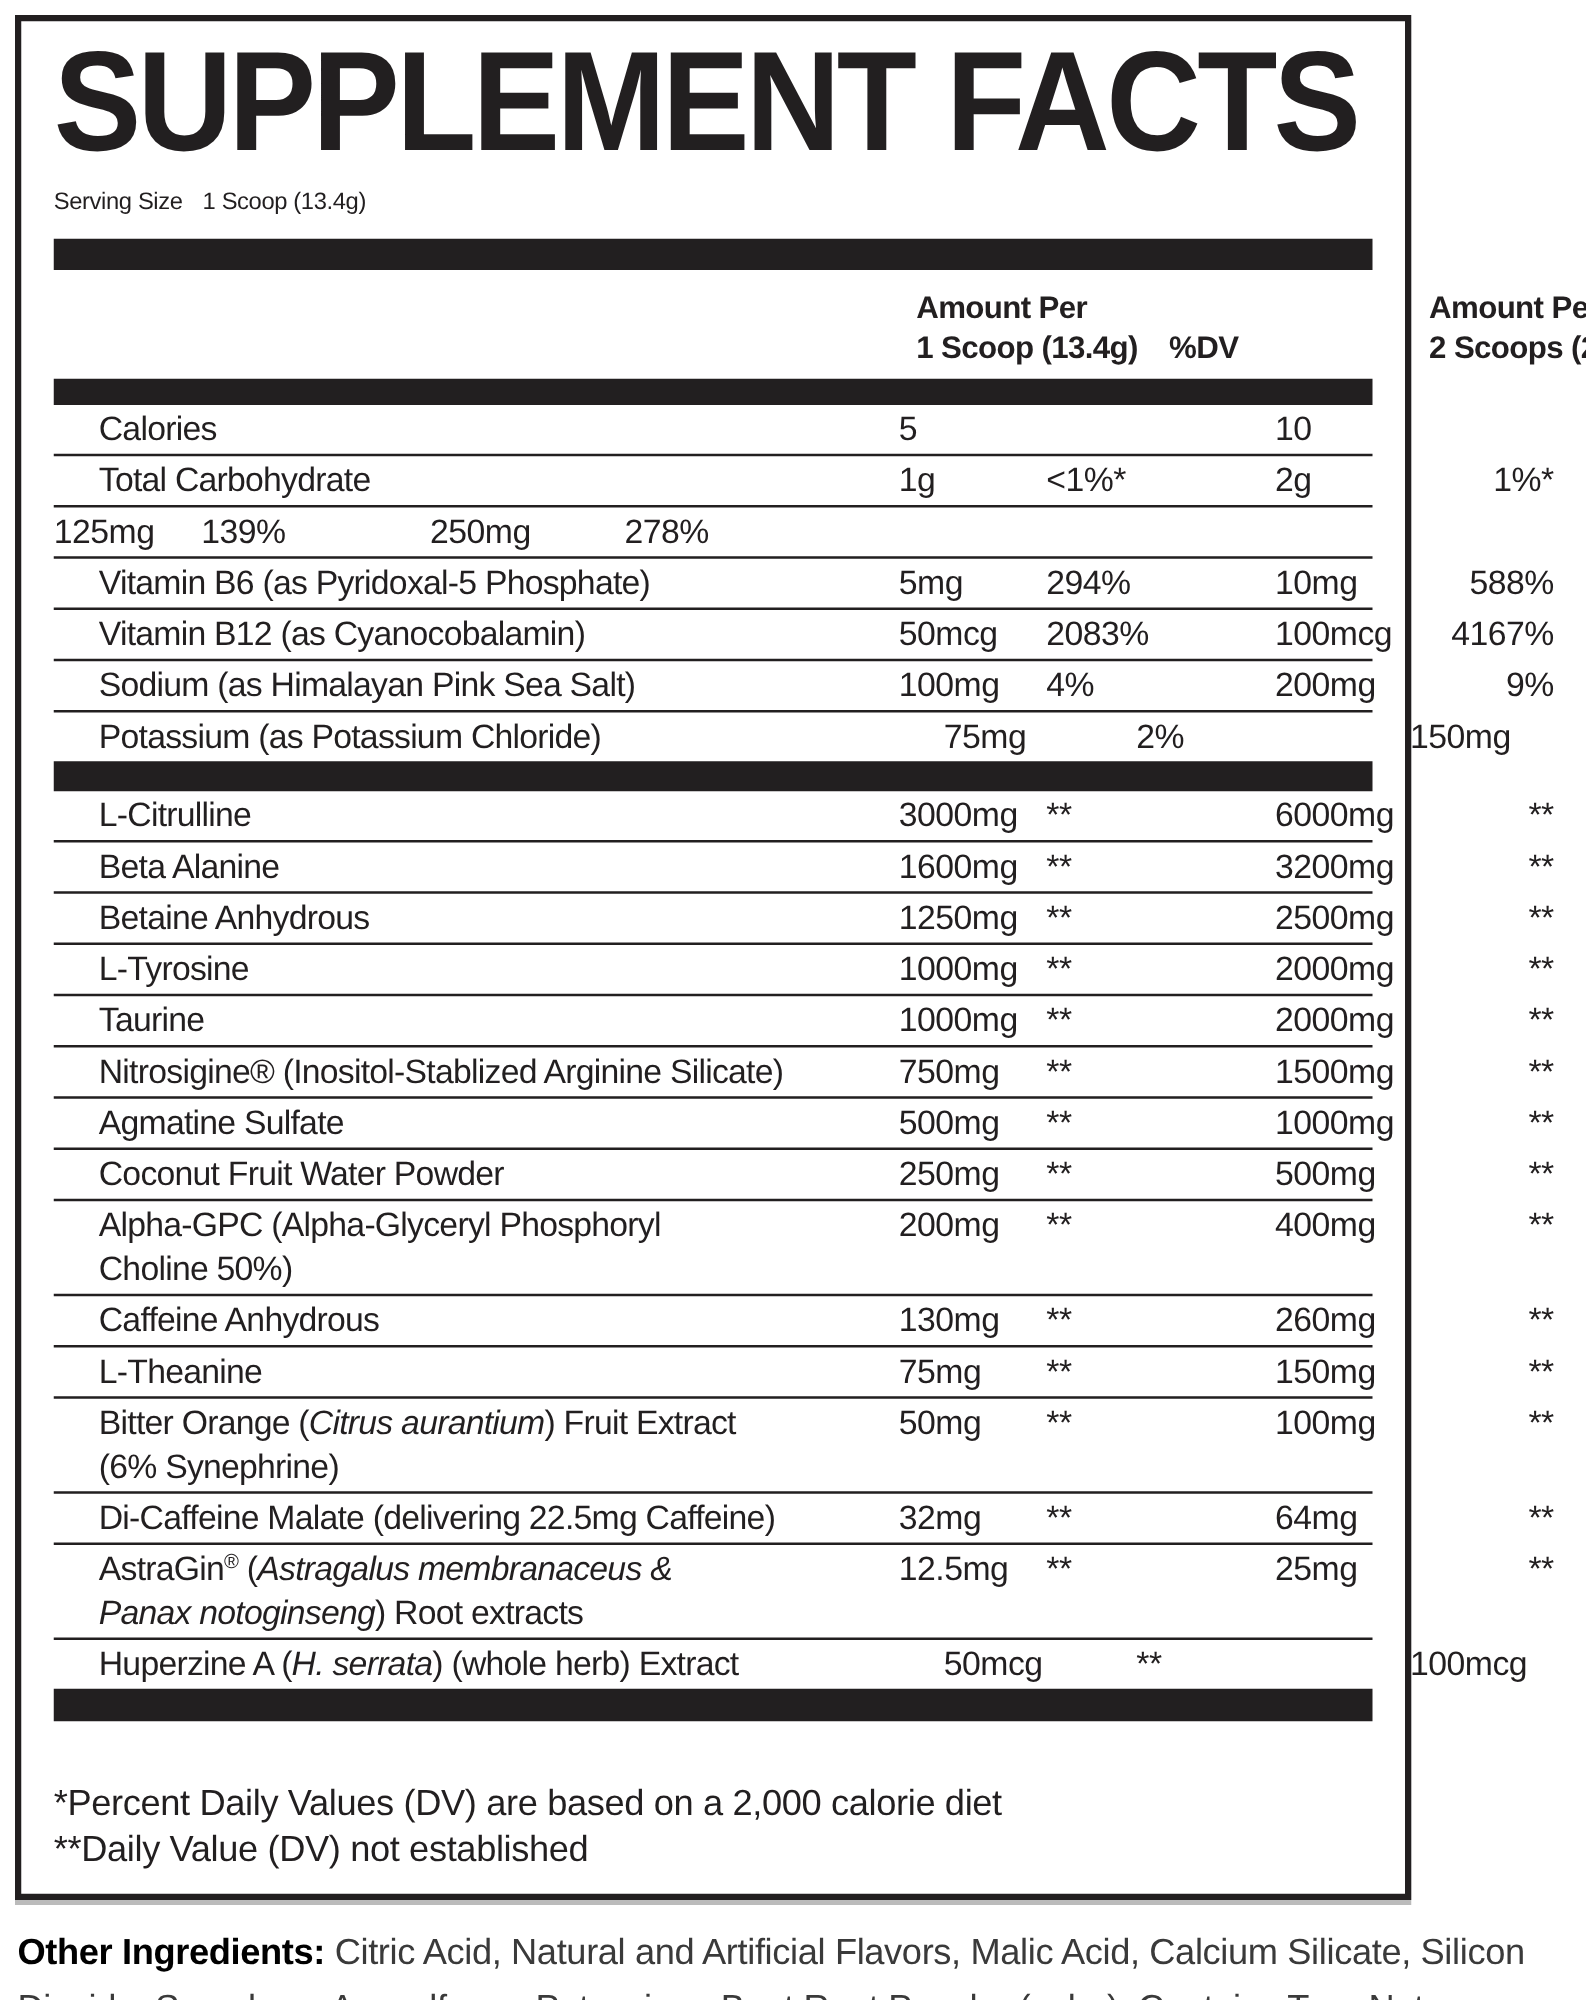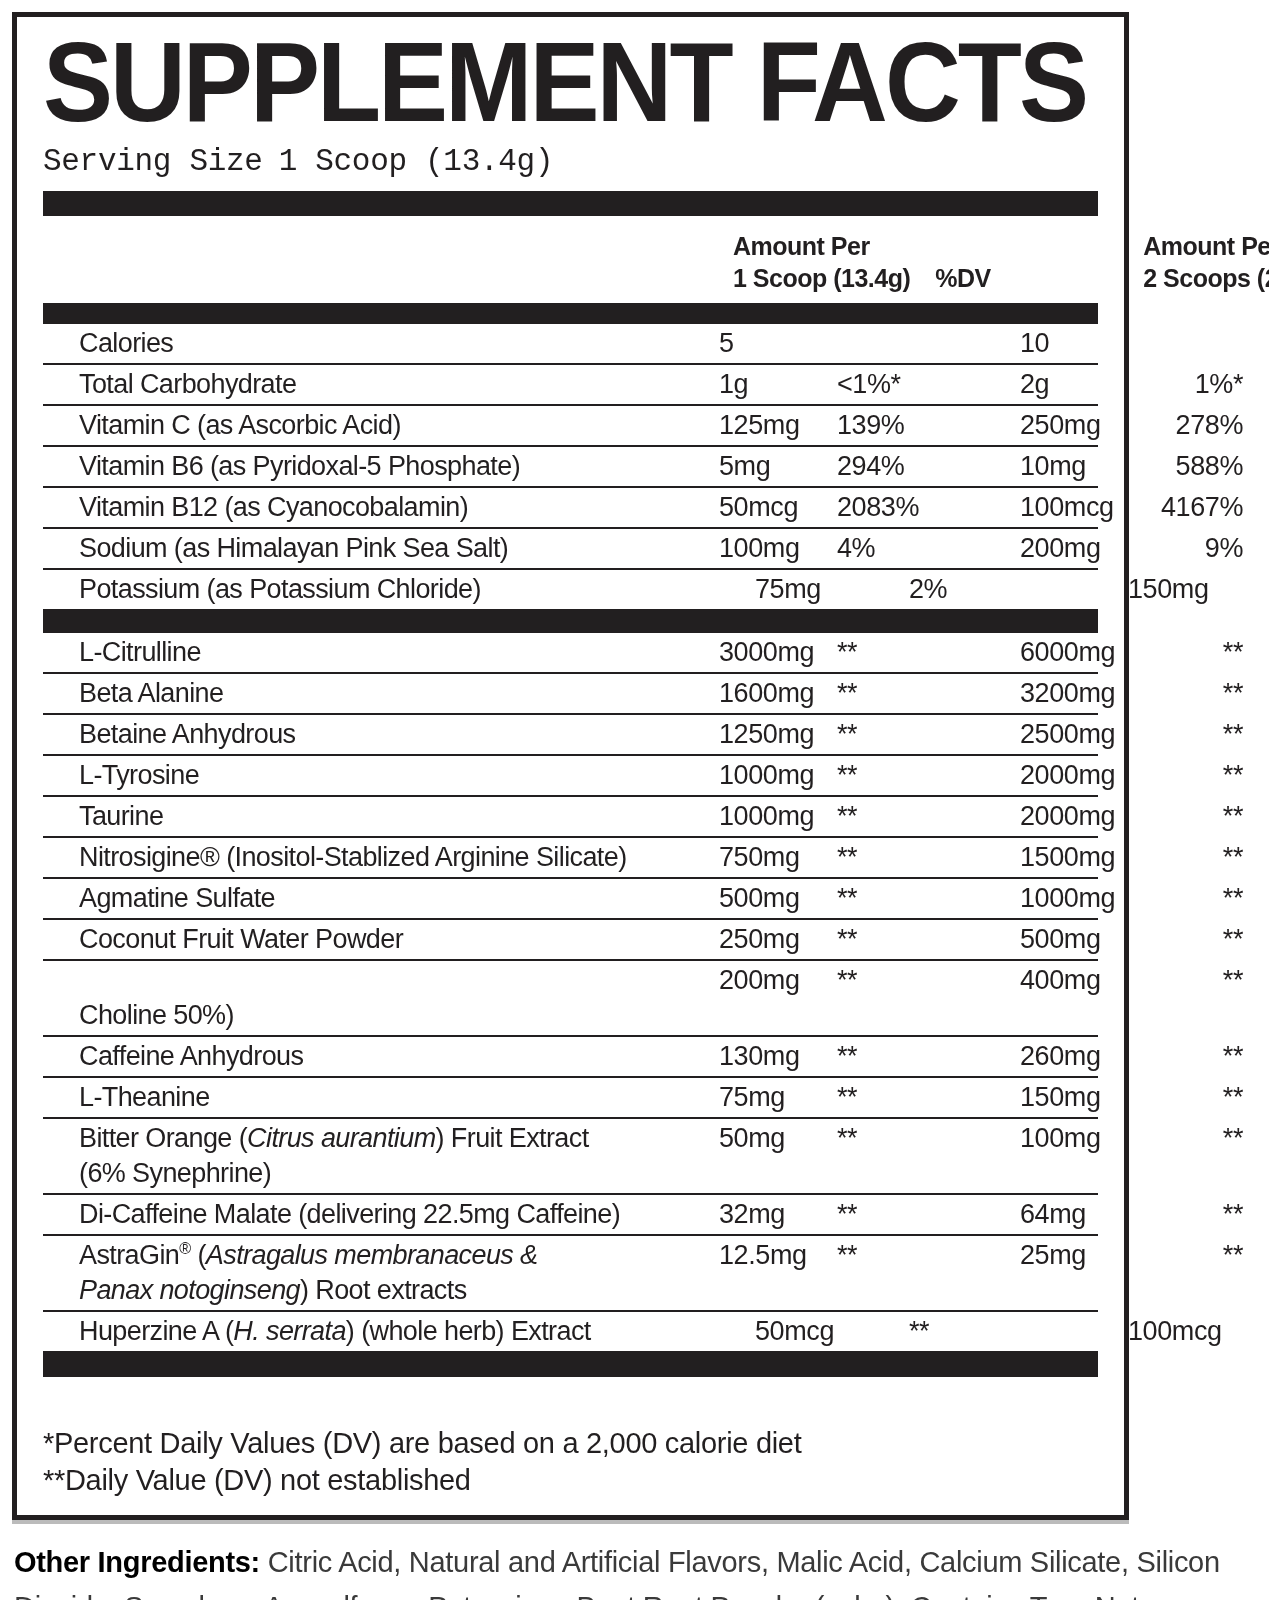--- a/index.html
+++ b/index.html
@@ -17,21 +17,21 @@
     padding:2px 26px 0 26px;
     background:#fff;
     box-shadow:0 4px 0 rgba(60,60,60,.35);
   }
   .title {
     font-size:105px; font-weight:bold; letter-spacing:-3px;
     line-height:1.04; white-space:nowrap;
     transform:scaleY(1.08); transform-origin:left top;
     margin:4px 0 10px 0;
   }
-  .serving-line { font-size:31px; line-height:39px; letter-spacing:-0.3px;font-family:Liberation Mono, monospace; }
+  .serving-line { font-size:19px; line-height:39px; letter-spacing:-0.3px; }
   .serving-line .lbl { margin-right:16px; }
   .bar { background:var(--ink); height:25px; margin:0; }
   .bar.b1 { margin-top:10px; }
   .bar.b2 { height:21px; }
   .bar.b3 { height:24px; }
   .bar.b4 { height:26px; }
 
   .head-row {
     display:flex; align-items:flex-end;
     font-weight:bold; font-size:25px; line-height:32px;
@@ -101,21 +101,20 @@
         <div class="cell dv2"></div>
       </div>
       <div class="row">
         <div class="cell name"><span>Total Carbohydrate</span></div>
         <div class="cell amt1">1g</div>
         <div class="cell dv1">&lt;1%*</div>
         <div class="cell amt2">2g</div>
         <div class="cell dv2">1%*</div>
       </div>
       <div class="row">
-        <div class="cell name"><span>Vitamin C (as Ascorbic Acid)</span></div>
         <div class="cell amt1">125mg</div>
         <div class="cell dv1">139%</div>
         <div class="cell amt2">250mg</div>
         <div class="cell dv2">278%</div>
       </div>
       <div class="row">
         <div class="cell name"><span>Vitamin B6 (as Pyridoxal-5 Phosphate)</span></div>
         <div class="cell amt1">5mg</div>
         <div class="cell dv1">294%</div>
         <div class="cell amt2">10mg</div>
@@ -197,21 +196,21 @@
         <div class="cell dv2">**</div>
       </div>
       <div class="row">
         <div class="cell name"><span>Coconut Fruit Water Powder</span></div>
         <div class="cell amt1">250mg</div>
         <div class="cell dv1">**</div>
         <div class="cell amt2">500mg</div>
         <div class="cell dv2">**</div>
       </div>
       <div class="row">
-        <div class="cell name"><br><span>Choline 50%)</span></div>
+        <div class="cell name"><span>Alpha-GPC (Alpha-Glyceryl Phosphoryl</span><br><span>Choline 50%)</span></div>
         <div class="cell amt1">200mg</div>
         <div class="cell dv1">**</div>
         <div class="cell amt2">400mg</div>
         <div class="cell dv2">**</div>
       </div>
       <div class="row">
         <div class="cell name"><span>Caffeine Anhydrous</span></div>
         <div class="cell amt1">130mg</div>
         <div class="cell dv1">**</div>
         <div class="cell amt2">260mg</div>

